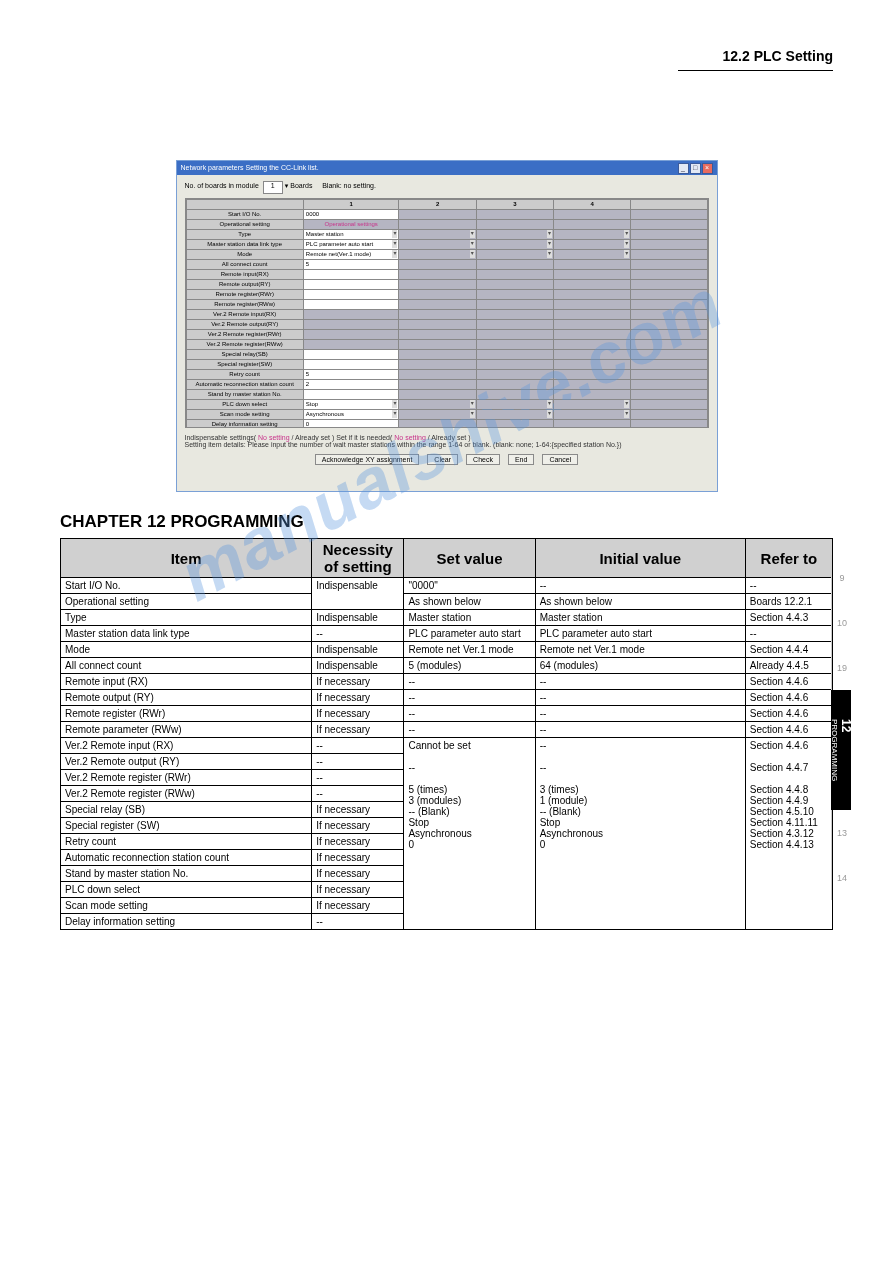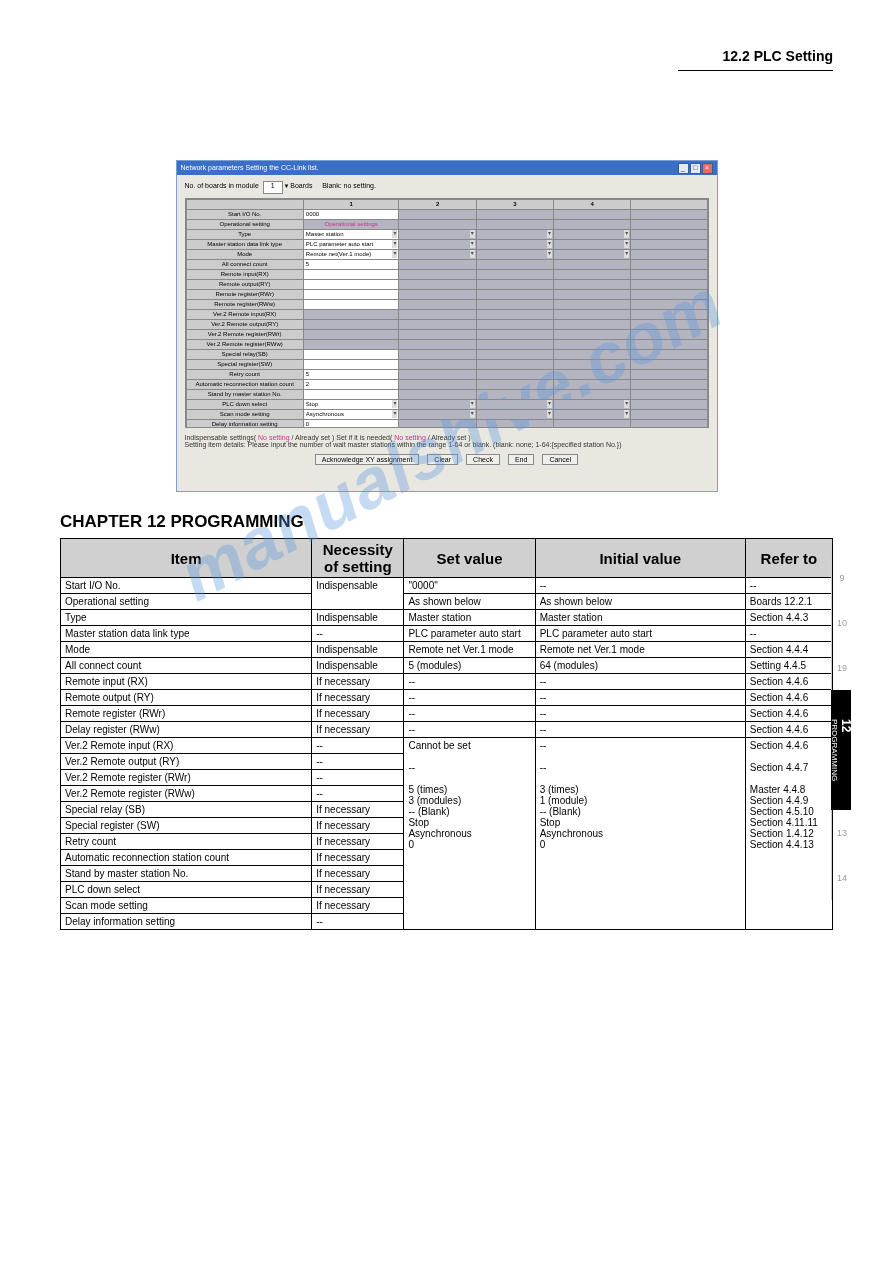--- a/index.html
+++ b/index.html
@@ -460,21 +460,21 @@
         <td class="c-center">Indispensable</td>
         <td class="c-center">Remote net Ver.1 mode</td>
         <td class="c-center">Remote net Ver.1 mode</td>
         <td class="c-center">Section 4.4.4</td>
       </tr>
       <tr>
         <td>All connect count</td>
         <td class="c-center">Indispensable</td>
         <td class="c-center">5 (modules)</td>
         <td class="c-center">64 (modules)</td>
-        <td class="c-center">Setting 4.4.5</td>
+        <td class="c-center">Already 4.4.5</td>
       </tr>
       <tr>
         <td>Remote input (RX)</td>
         <td class="c-center">If necessary</td>
         <td class="c-center">--</td>
         <td class="c-center">--</td>
         <td class="c-center">Section 4.4.6</td>
       </tr>
       <tr>
         <td>Remote output (RY)</td>
@@ -484,21 +484,21 @@
         <td class="c-center">Section 4.4.6</td>
       </tr>
       <tr>
         <td>Remote register (RWr)</td>
         <td class="c-center">If necessary</td>
         <td class="c-center">--</td>
         <td class="c-center">--</td>
         <td class="c-center">Section 4.4.6</td>
       </tr>
       <tr>
-        <td>Delay register (RWw)</td>
+        <td>Remote parameter (RWw)</td>
         <td class="c-center">If necessary</td>
         <td class="c-center">--</td>
         <td class="c-center">--</td>
         <td class="c-center">Section 4.4.6</td>
       </tr>
       <tr>
         <td>Ver.2 Remote input (RX)</td>
         <td class="c-center">--</td>
         <td class="c-center" rowspan="12">
           <span>Cannot be set</span><br><br>
@@ -516,25 +516,25 @@
           <span>3 (times)</span><br>
           <span>1 (module)</span><br>
           <span>-- (Blank)</span><br>
           <span>Stop</span><br>
           <span>Asynchronous</span><br>
           <span>0</span>
         </td>
         <td class="c-center" rowspan="12">
           <span>Section 4.4.6</span><br><br>
           <span>Section 4.4.7</span><br><br>
-          <span>Master 4.4.8</span><br>
+          <span>Section 4.4.8</span><br>
           <span>Section 4.4.9</span><br>
           <span>Section 4.5.10</span><br>
           <span>Section 4.11.11</span><br>
-          <span>Section 1.4.12</span><br>
+          <span>Section 4.3.12</span><br>
           <span>Section 4.4.13</span>
         </td>
       </tr>
       <tr>
           <td>Ver.2 Remote output (RY)</td>
           <td class="c-center">--</td>
         </tr>
       <tr>
           <td>Ver.2 Remote register (RWr)</td>
           <td class="c-center">--</td>

